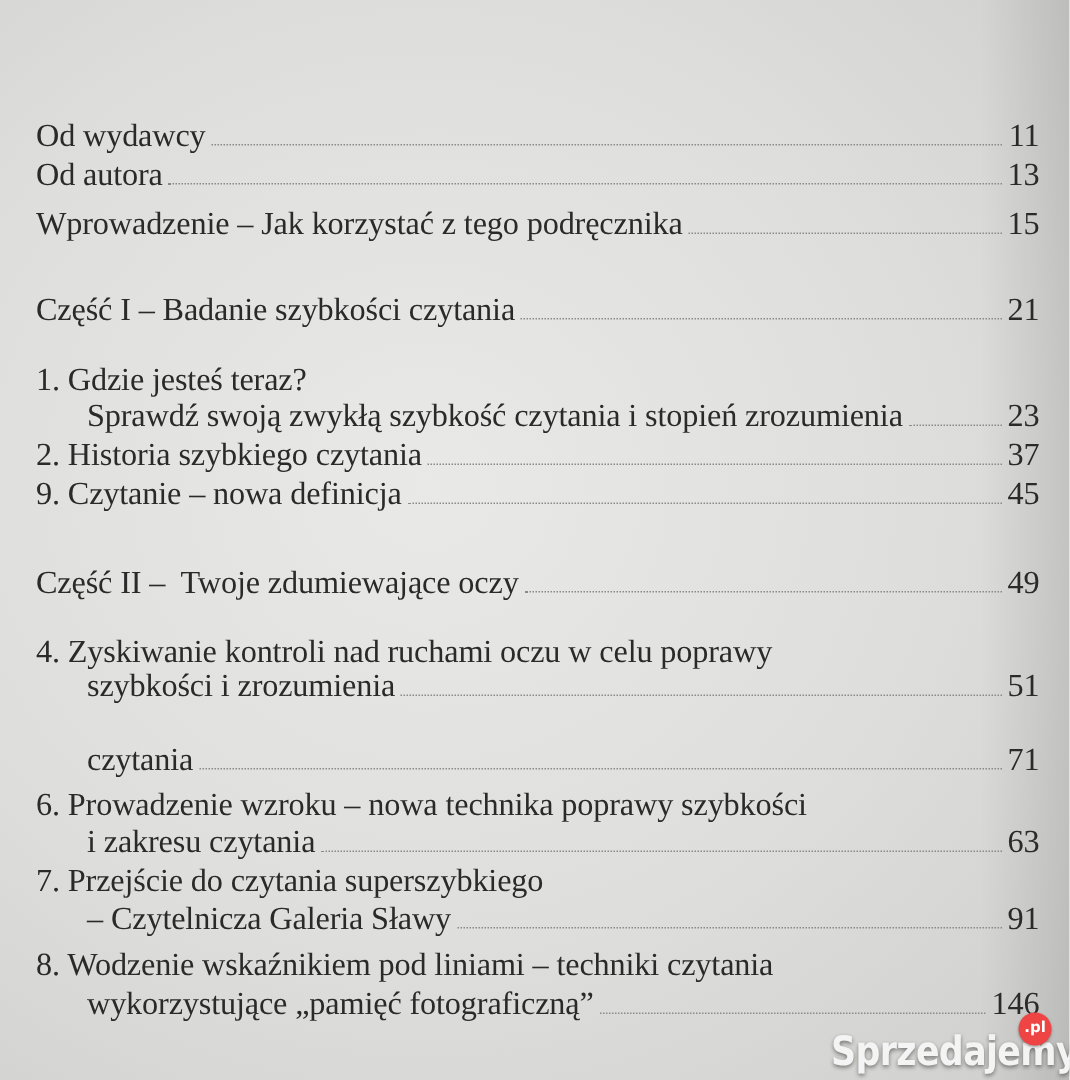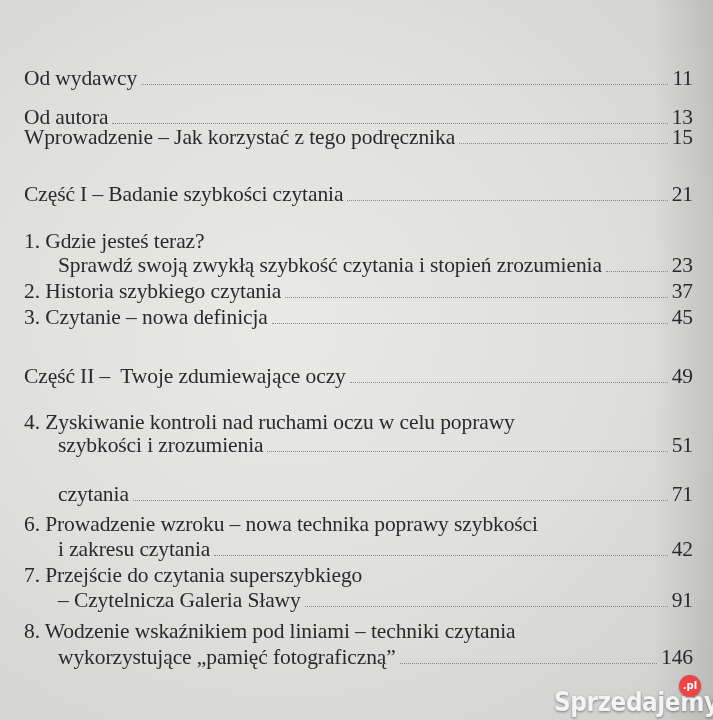--- a/index.html
+++ b/index.html
@@ -12,20 +12,21 @@
   .edge {
     position:absolute; top:0; right:0; width:60px; height:720px;
     background: linear-gradient(to right, rgba(0,0,0,0) 0%, rgba(0,0,0,0.10) 100%);
   }
   .toc { position:absolute; left:0; top:0; width:713px; height:720px; }
   .row {
     position:absolute; left:24px; width:669px; height:26px;
     display:flex; align-items:flex-end;
     font-size:21.5px; line-height:26px; white-space:nowrap;
     letter-spacing:-0.1px;
+    margin-top:12px;
   }
   .row.indent { left:58px; width:635px; }
   .row .title { flex:0 0 auto; }
   .row .title b { font-weight:normal; }
   .row .dots {
     flex:1 1 auto; margin:0 4px 6px 4px;
     border-bottom:1px dotted #8a8a8a; height:1px;
   }
   .row .page { flex:0 0 auto; text-align:center; }
   .watermark {
@@ -48,21 +49,21 @@
 <div class="edge"></div>
 
 <div class="toc">
 
   <div class="row" style="top:65px">
     <span class="title">Od wydawcy</span>
     <span class="dots"></span>
     <span class="page">11</span>
   </div>
 
-  <div class="row" style="top:104px">
+  <div class="row" style="top:91px">
     <span class="title">Od autora</span>
     <span class="dots"></span>
     <span class="page">13</span>
   </div>
 
   <div class="row" style="top:124px">
     <span class="title">Wprowadzenie – Jak korzystać z tego podręcznika</span>
     <span class="dots"></span>
     <span class="page">15</span>
   </div>
@@ -84,21 +85,21 @@
     <span class="page">23</span>
   </div>
 
   <div class="row" style="top:278px">
     <span class="title">2. Historia szybkiego czytania</span>
     <span class="dots"></span>
     <span class="page">37</span>
   </div>
 
   <div class="row" style="top:304px">
-    <span class="title">3. Czytanie – nowa definicja</span>
+    <span class="title">9. Czytanie – nowa definicja</span>
     <span class="dots"></span>
     <span class="page">45</span>
   </div>
 
   <div class="row" style="top:363px">
     <span class="title"><b>Część II</b><span style="white-space:pre"> –  Twoje zdumiewające oczy</span></span>
     <span class="dots"></span>
     <span class="page">49</span>
   </div>
 
@@ -121,21 +122,21 @@
   </div>
 
   <div class="row nopage" style="top:511px">
     <span class="title">6. Prowadzenie wzroku – nowa technika poprawy szybkości</span>
 
   </div>
 
   <div class="row indent" style="top:536px">
     <span class="title">i zakresu czytania</span>
     <span class="dots"></span>
-    <span class="page">42</span>
+    <span class="page">63</span>
   </div>
 
   <div class="row nopage" style="top:562px">
     <span class="title">7. Przejście do czytania superszybkiego</span>
 
   </div>
 
   <div class="row indent" style="top:587px">
     <span class="title">– Czytelnicza Galeria Sławy</span>
     <span class="dots"></span>

